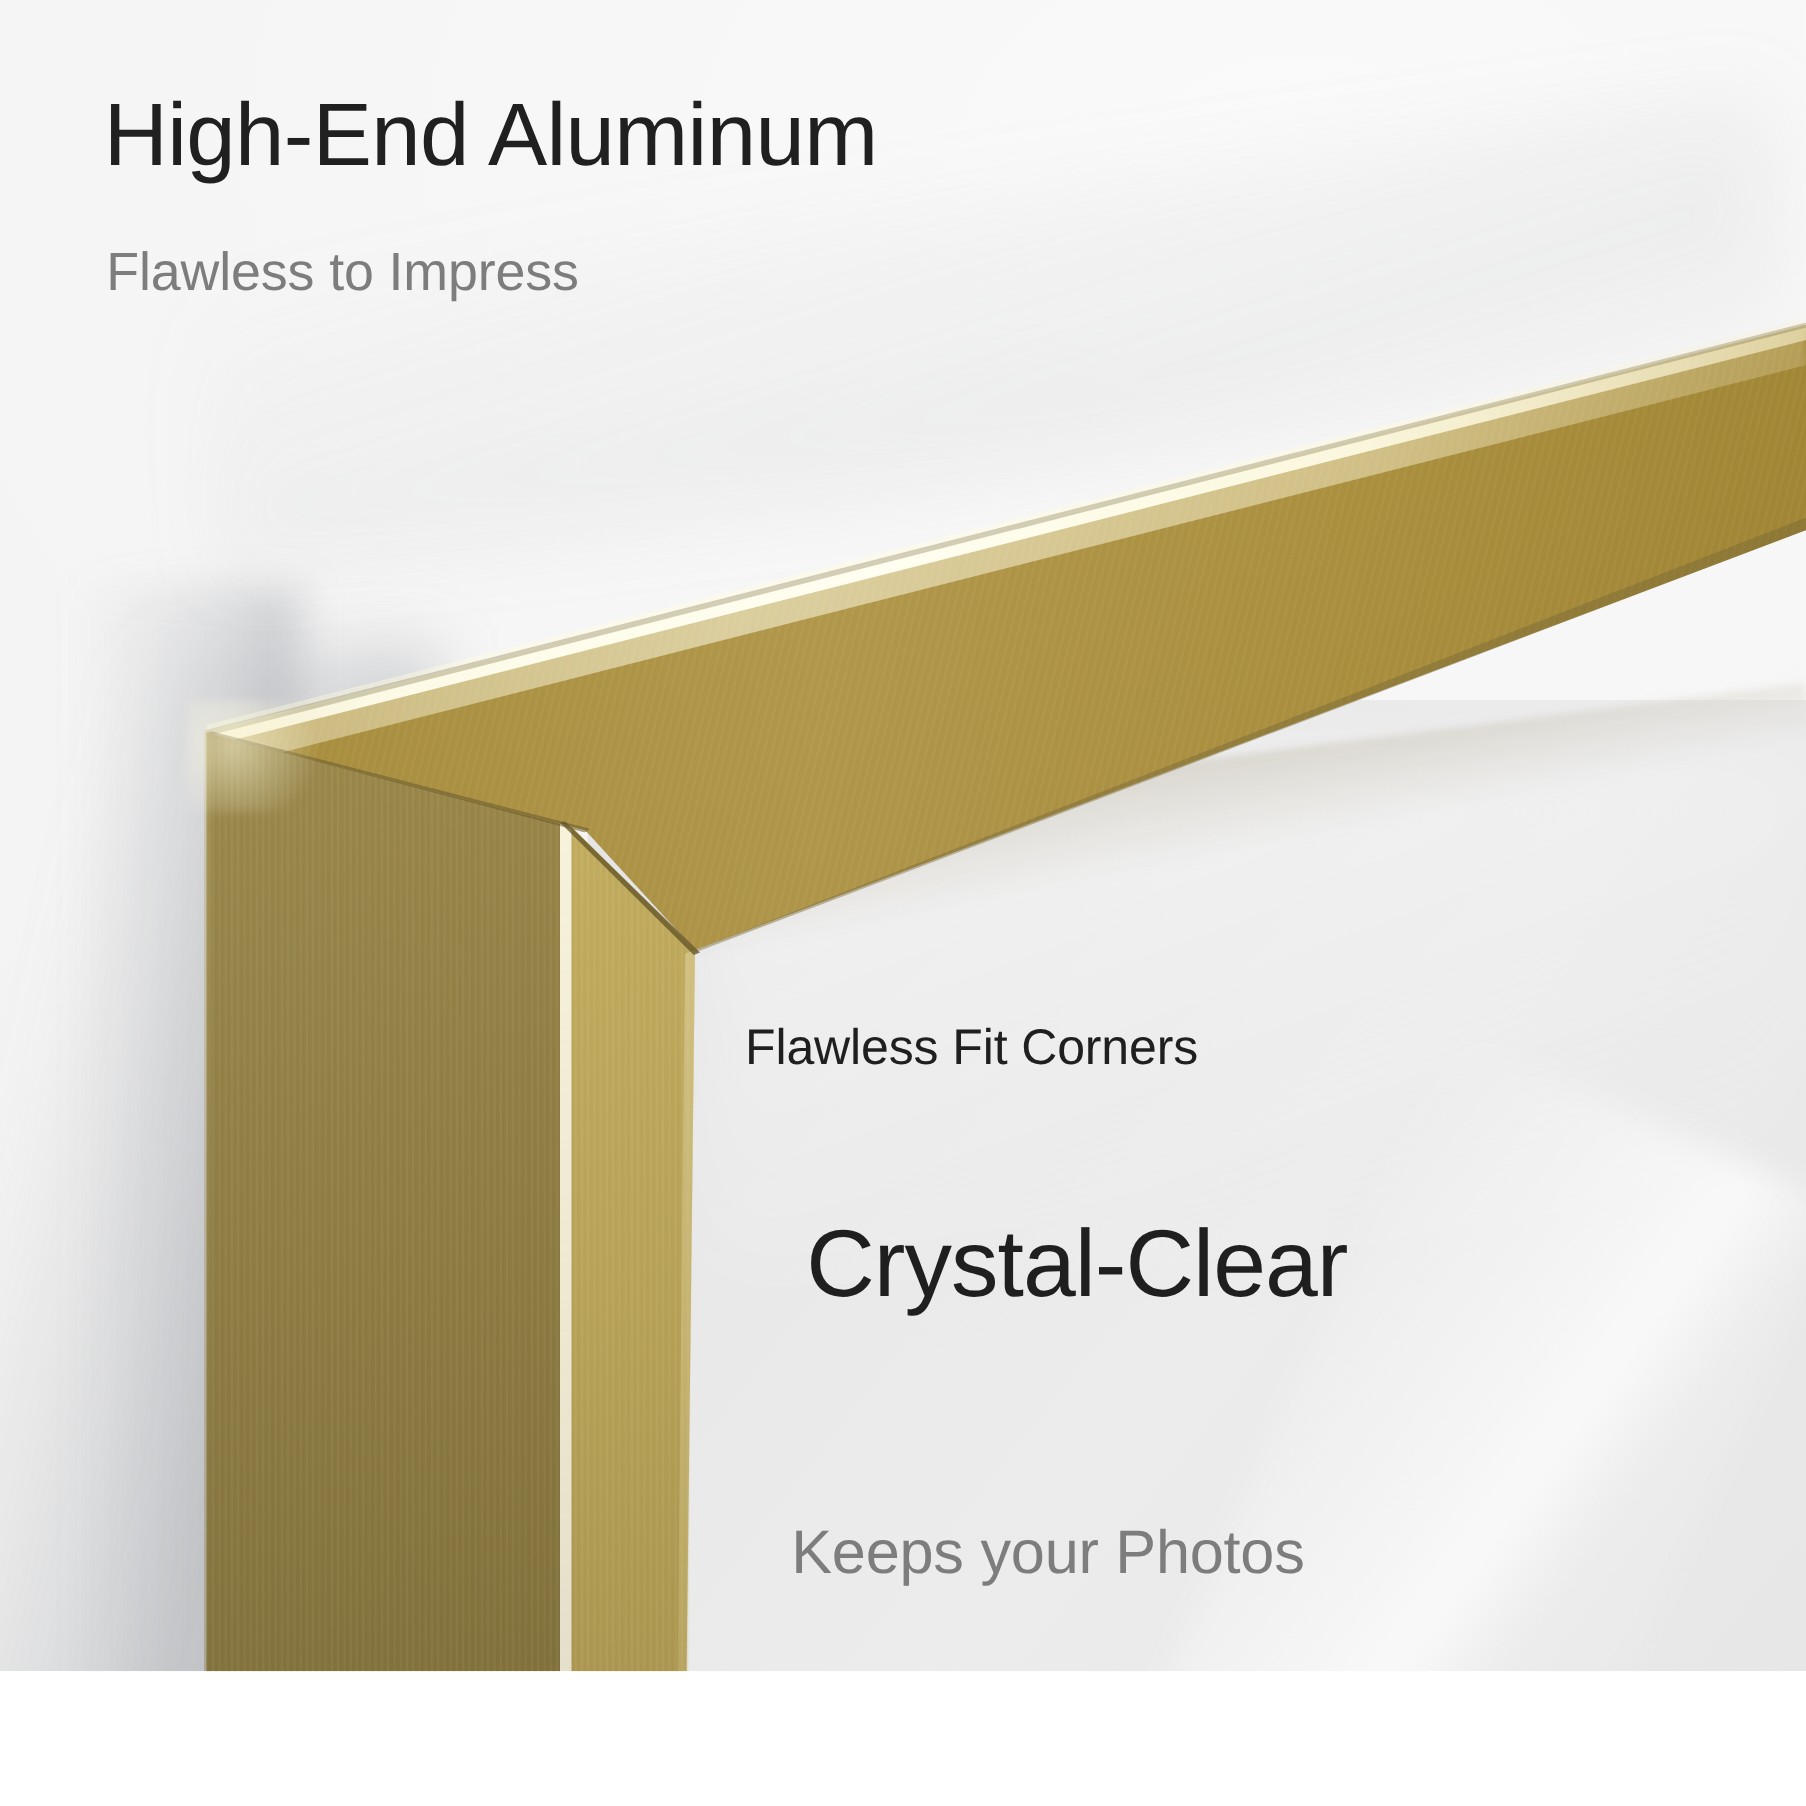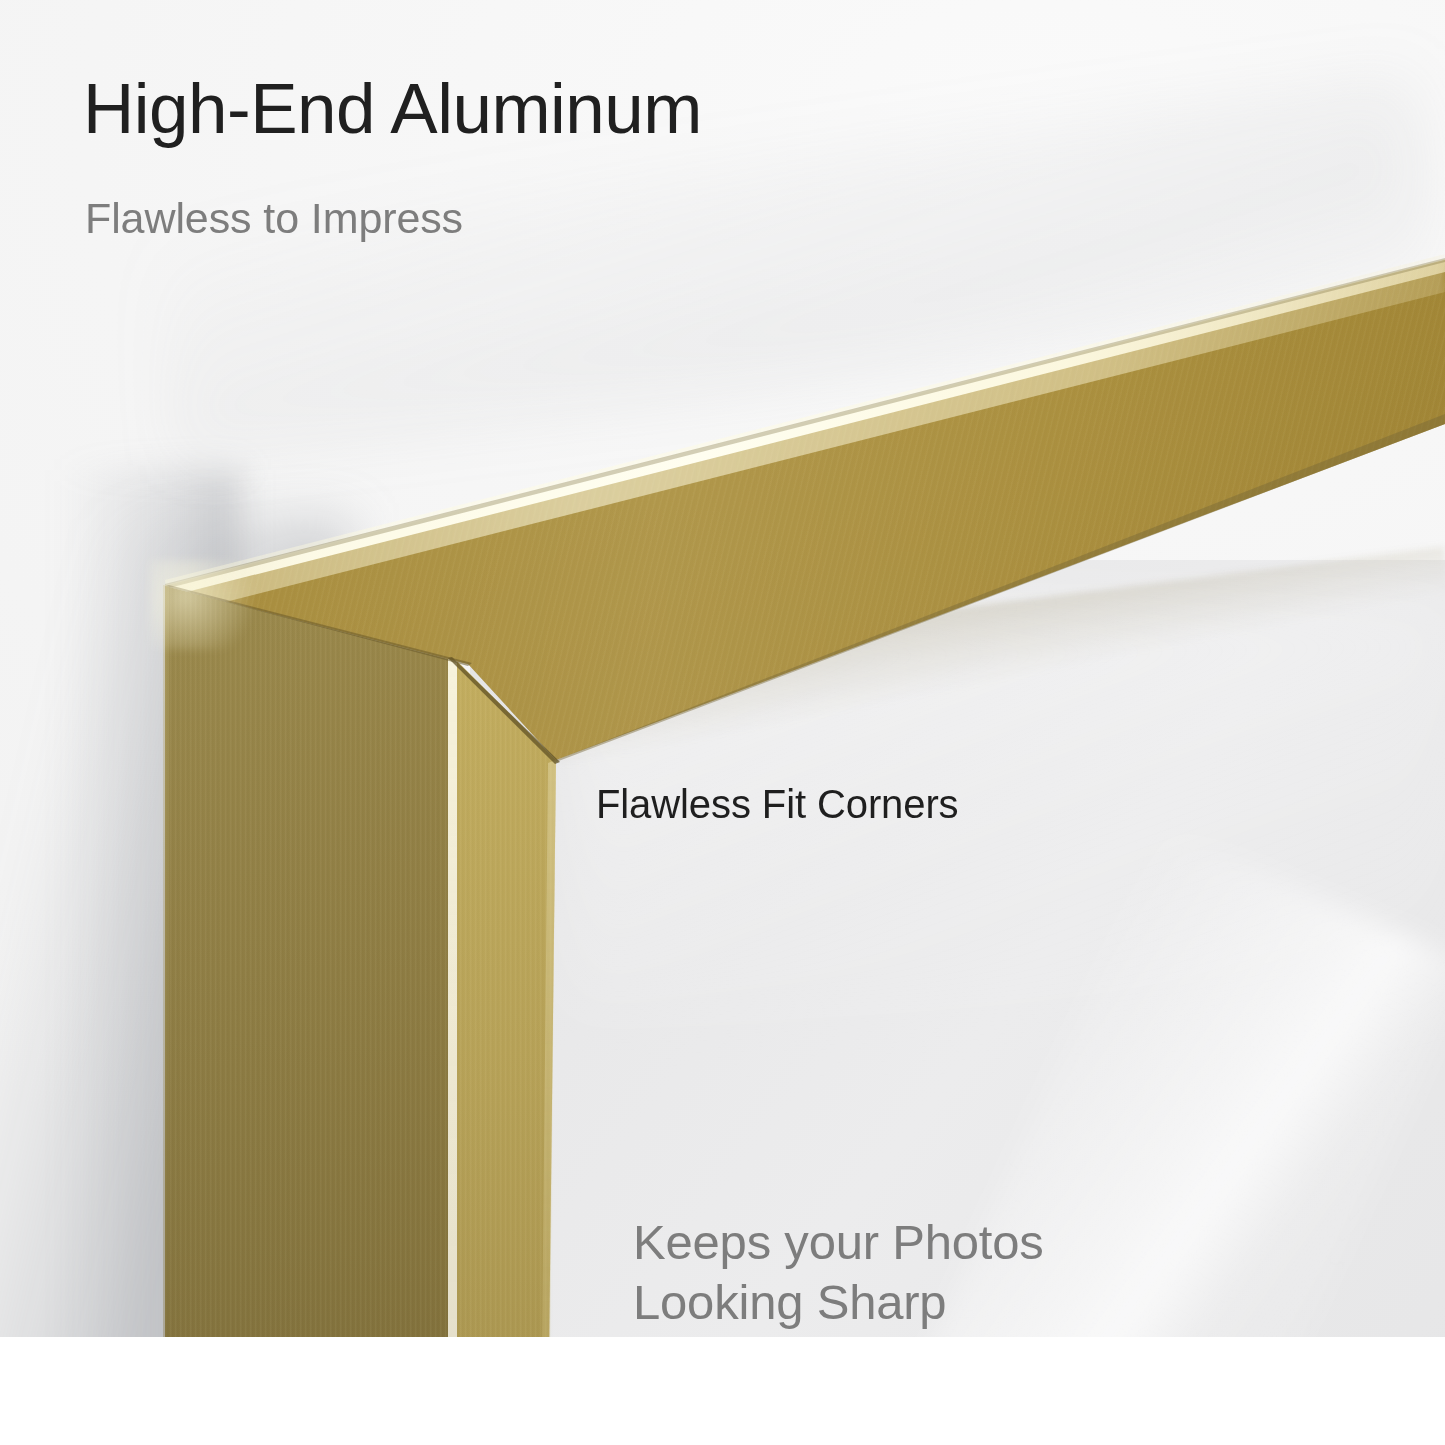--- a/index.html
+++ b/index.html
@@ -419,21 +419,21 @@
     top: 194px;
     font-size: 43px;
     font-weight: 400;
     letter-spacing: -0.1px;
     color: #7d7d7d;
     white-space: nowrap;
   }
   .corner-caption {
     position: absolute;
     left: 596px;
-    top: 782px;
+    top: 816px;
     font-size: 40px;
     font-weight: 400;
     letter-spacing: -0.1px;
     color: #1f1f1f;
     white-space: nowrap;
   }
   .glass-heading {
     position: absolute;
     left: 645px;
     top: 968px;
@@ -505,20 +505,20 @@
     <div class="frame-outer-edge"></div>
     <div class="apex-glow"></div>
   </div>
 
   <div class="headline">High-End Aluminum</div>
   <div class="subhead">Flawless to Impress</div>
 
   <div class="corner-caption">Flawless Fit Corners</div>
 
   <div class="glass-heading">
+    <div>Crystal-Clear</div>
   </div>
 
   <div class="glass-sub">
     <div>Keeps your Photos</div>
-    <div>Looking Sharp</div>
   </div>
 
 </div>
 
 </body></html>

